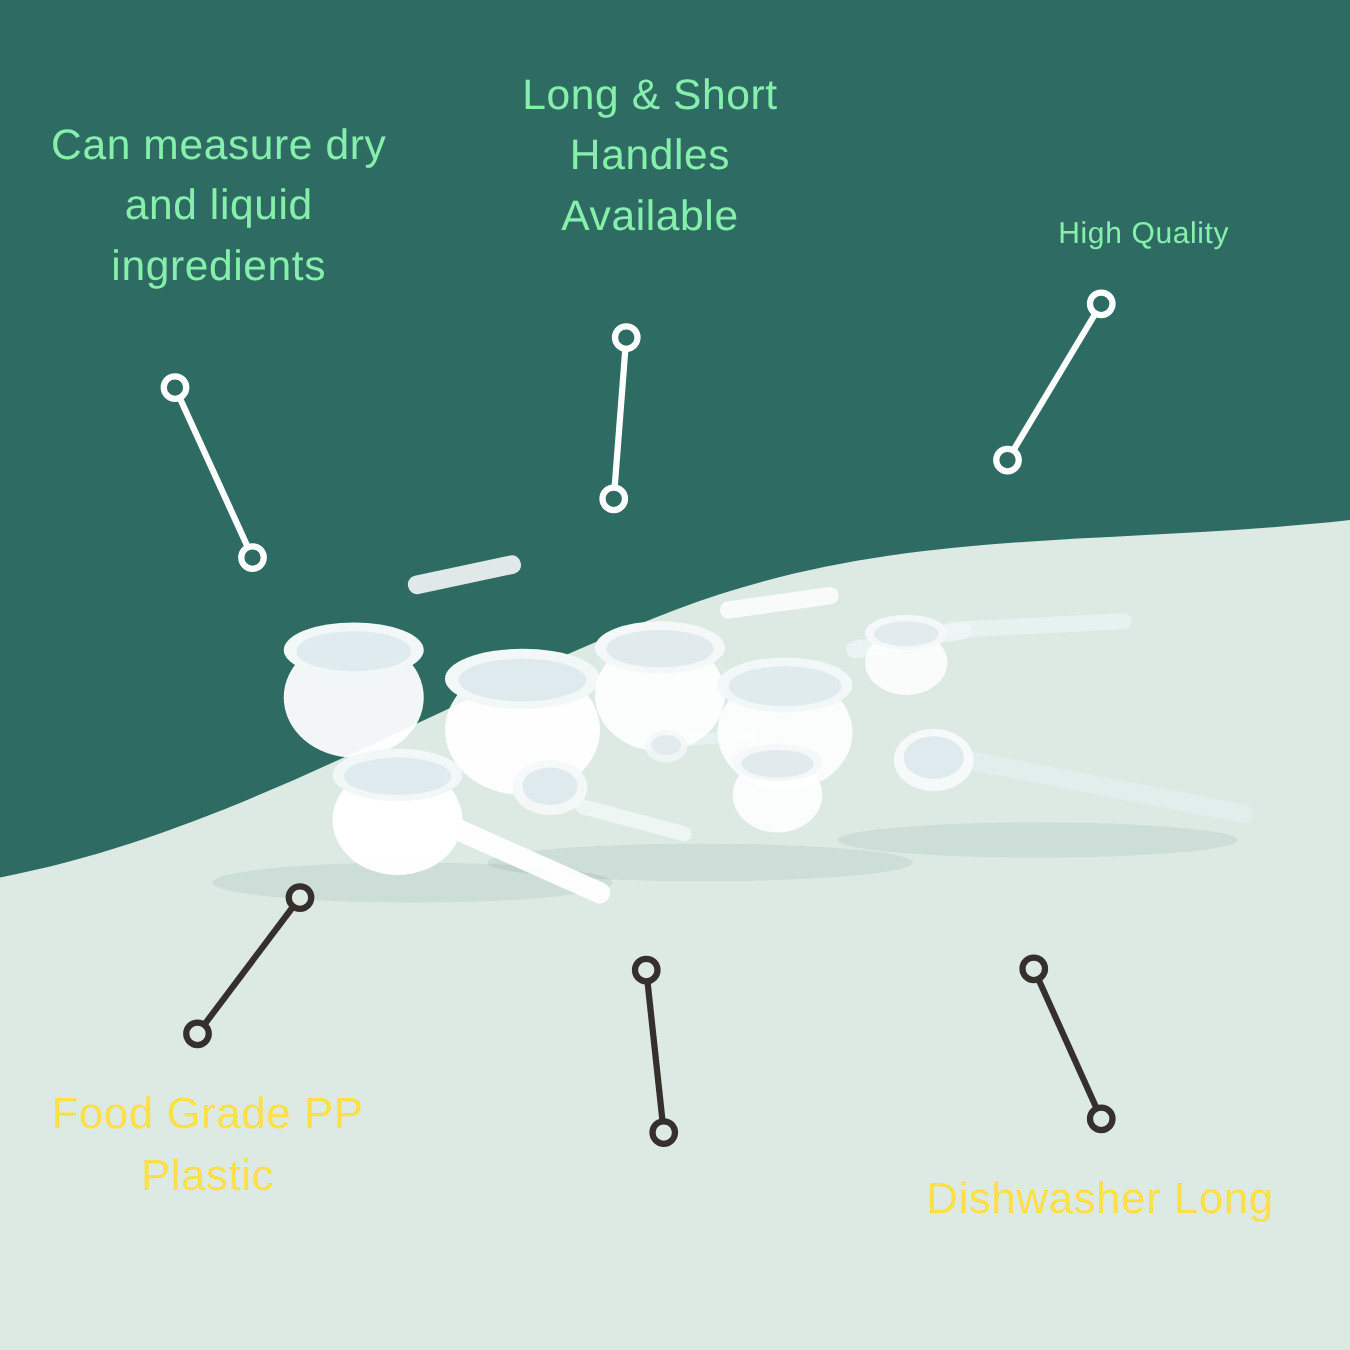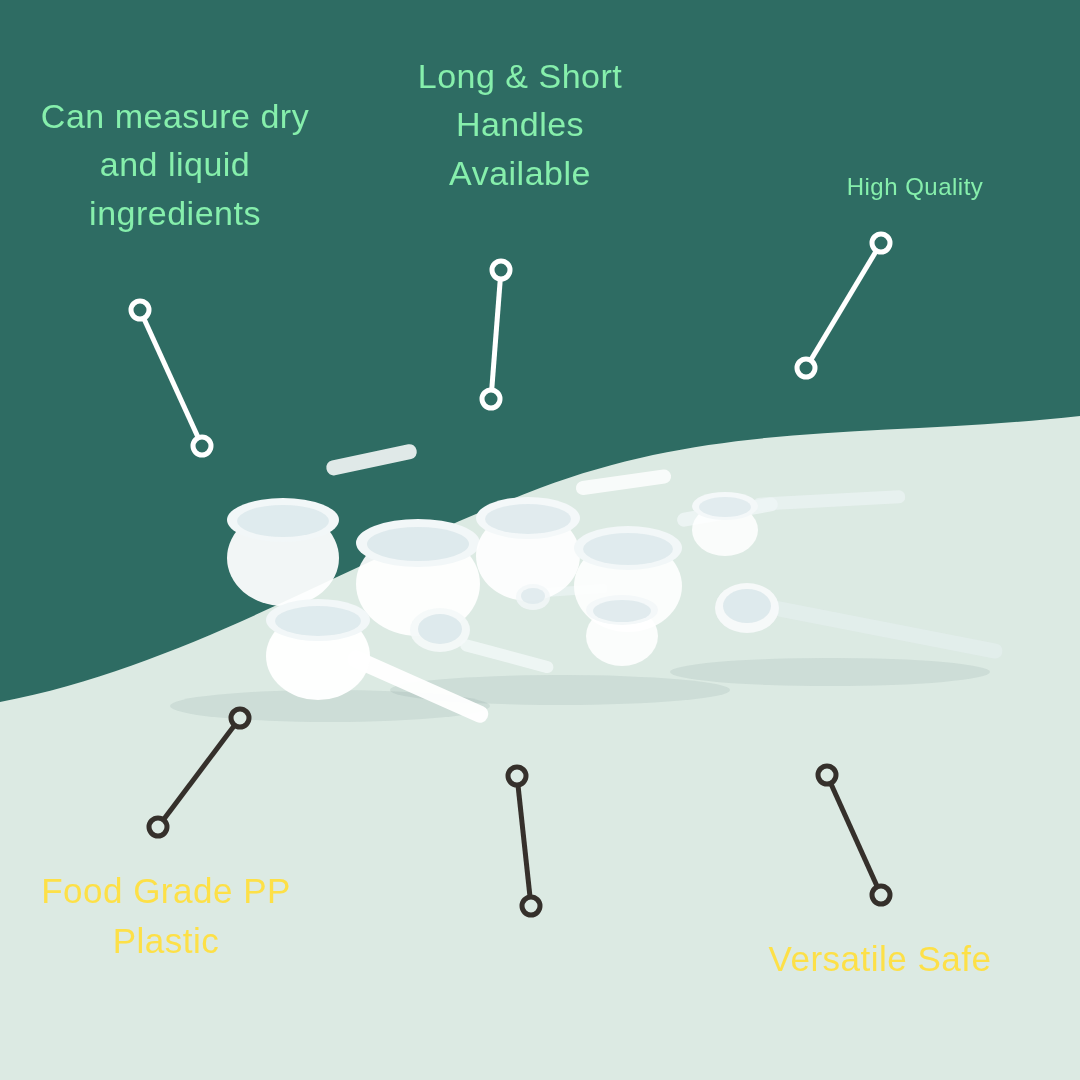--- a/index.html
+++ b/index.html
@@ -156,15 +156,15 @@
 
   <div id="c-measure" class="callout light">Can measure dry
 and liquid
 ingredients</div>
   <div id="c-handles" class="callout light">Long &amp; Short
 Handles
 Available</div>
   <div id="c-quality" class="callout light">High Quality</div>
   <div id="c-food" class="callout dark">Food Grade PP
 Plastic</div>
-  <div id="c-dishwasher" class="callout dark">Versatile Safe</div>
+  <div id="c-dishwasher" class="callout dark">Dishwasher Long</div>
 
 </div>
 
 </body></html>

